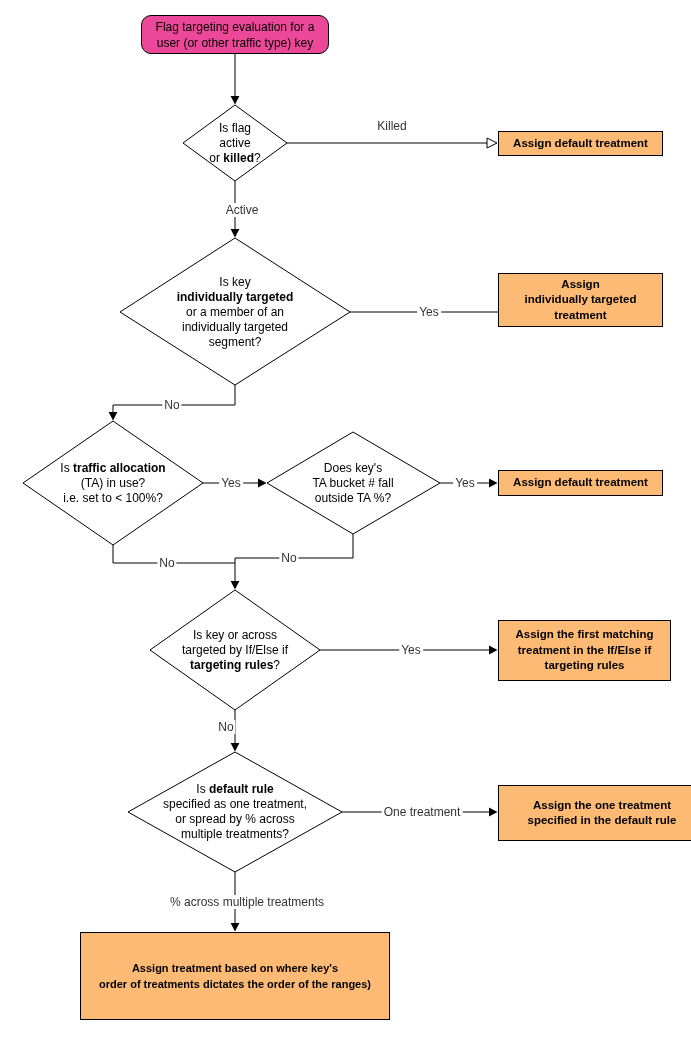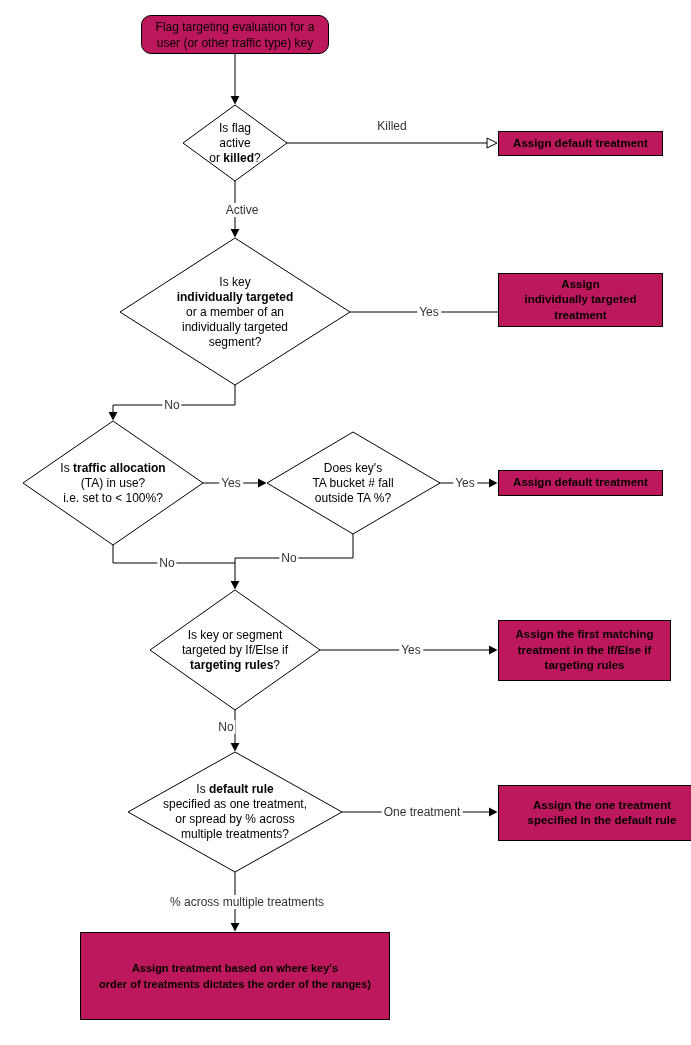--- a/index.html
+++ b/index.html
@@ -3,32 +3,32 @@
 <meta charset="utf-8">
 <style>
   * { margin:0; padding:0; box-sizing:border-box; }
   html,body { background:#ffffff; }
   body { font-family:"Liberation Sans", sans-serif; color:#000; }
   .canvas { position:relative; width:691px; height:1045px; background:#fff; overflow:hidden; }
   .canvas > svg { position:absolute; left:0; top:0; }
 
   .start-node {
     position:absolute; left:141px; top:15px; width:188px; height:39px;
-    border:1px solid #000; border-radius:10px; background:#be185d;
+    border:1px solid #000; border-radius:10px; background:#ec4899;
     display:flex; flex-direction:column; justify-content:center;
     text-align:center; font-size:12px; line-height:16px; white-space:nowrap;
   }
 
   .diamond-label {
     position:absolute; transform:translate(-50%,-50%);
     text-align:center; font-size:12px; line-height:15px; white-space:nowrap;
   }
 
   .rect-node {
-    position:absolute; border:1px solid #000; background:#be185d;
+    position:absolute; border:1px solid #000; background:#fdba74;
     display:flex; flex-direction:column; justify-content:center; align-items:center;
     text-align:center; font-weight:bold; font-size:11.5px; line-height:15.5px;
     white-space:nowrap;
   }
   .rect-a1   { left:498px; top:131px; width:165px; height:25px; }
   .rect-a2   { left:498px; top:273px; width:165px; height:54px; }
   .rect-a3   { left:498px; top:470px; width:165px; height:26px; }
   .rect-a4   { left:498px; top:620px; width:173px; height:61px; }
   .rect-a5   { left:498px; top:785px; width:208px; height:56px; }
   .rect-final{ left:80px;  top:932px; width:310px; height:88px; font-size:11px; line-height:16px; }
@@ -111,21 +111,21 @@
     <div><span>i.e. set to &lt; 100%?</span></div>
   </div>
 
   <div class="diamond-label" style="left:353px; top:483px;">
     <div><span>Does key's</span></div>
     <div><span>TA bucket # fall</span></div>
     <div><span>outside TA %?</span></div>
   </div>
 
   <div class="diamond-label" style="left:235px; top:650px;">
-    <div><span>Is key or segment</span></div>
+    <div><span>Is key or across</span></div>
     <div><span>targeted by If/Else if</span></div>
     <div><b>targeting rules</b><span>?</span></div>
   </div>
 
   <div class="diamond-label" style="left:235px; top:812px;">
     <div><span>Is </span><b>default rule</b></div>
     <div><span>specified as one treatment,</span></div>
     <div><span>or spread by % across</span></div>
     <div><span>multiple treatments?</span></div>
   </div>

